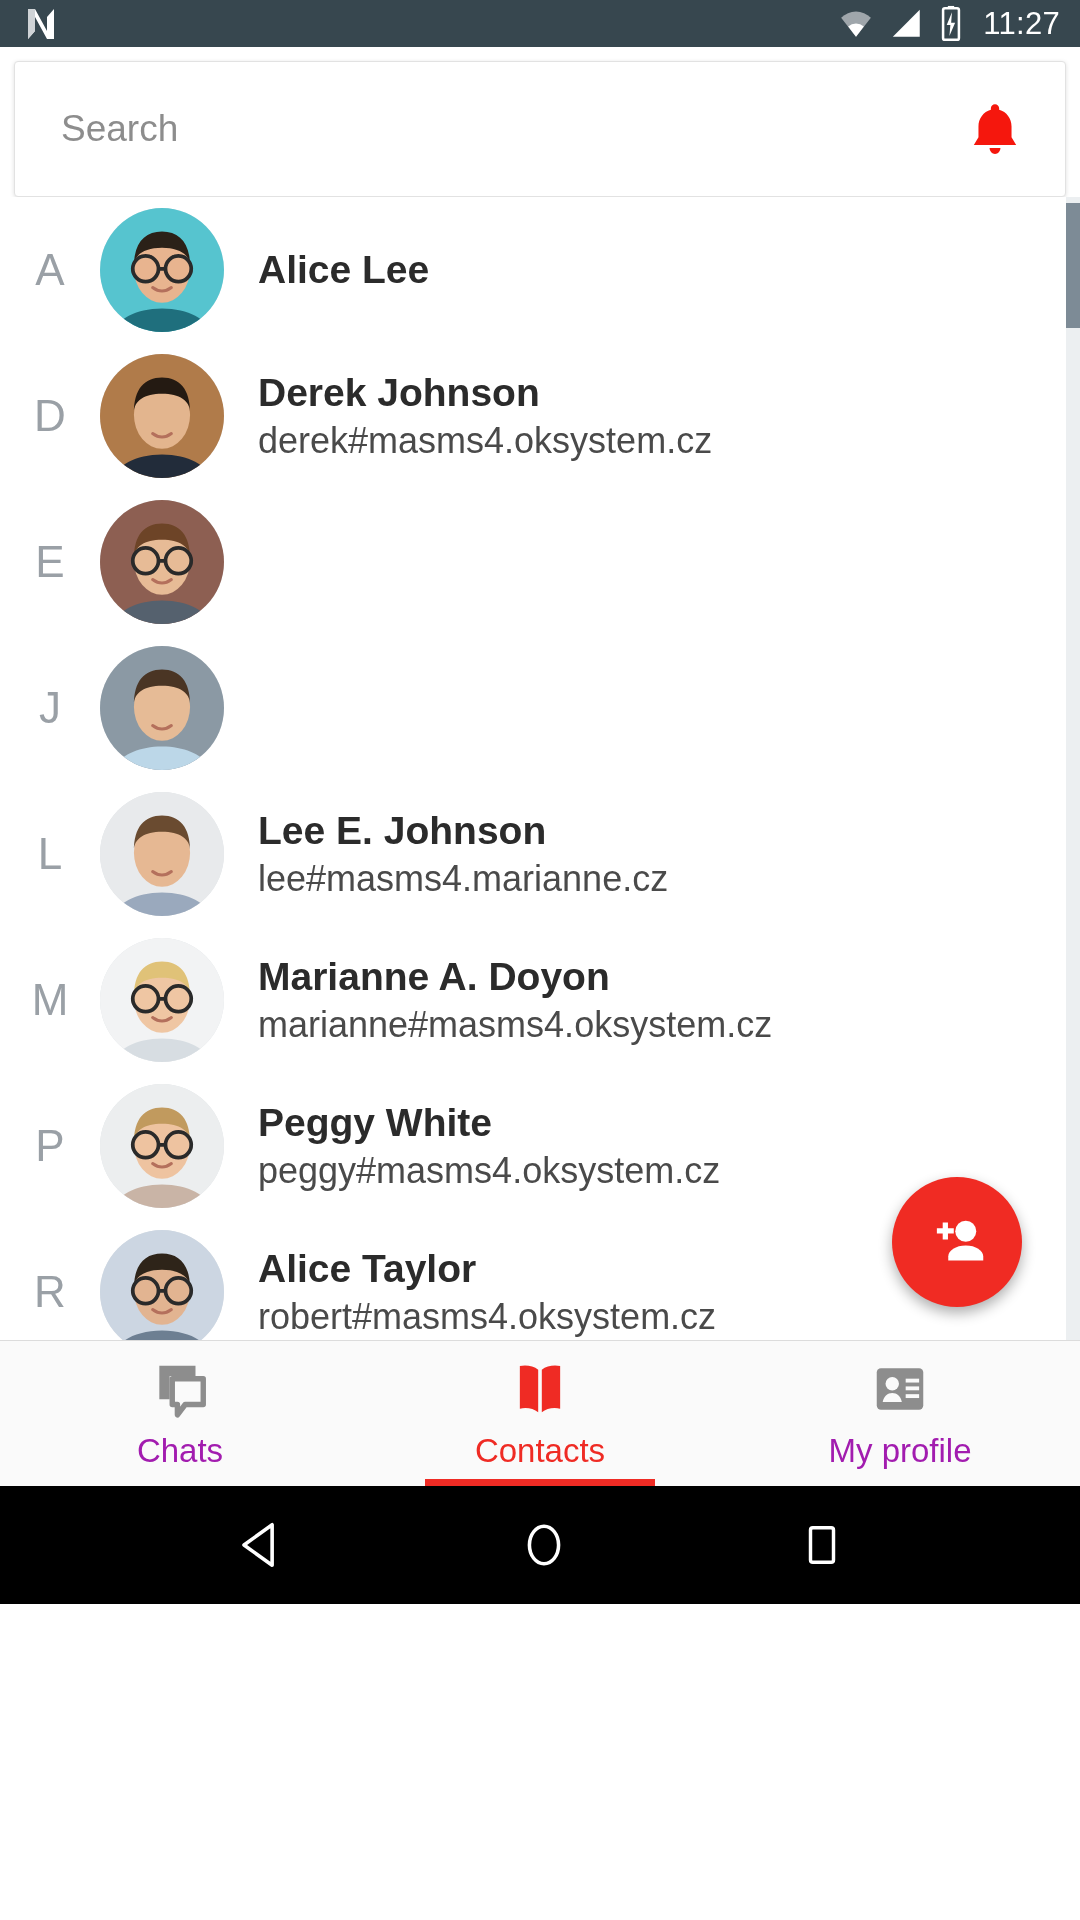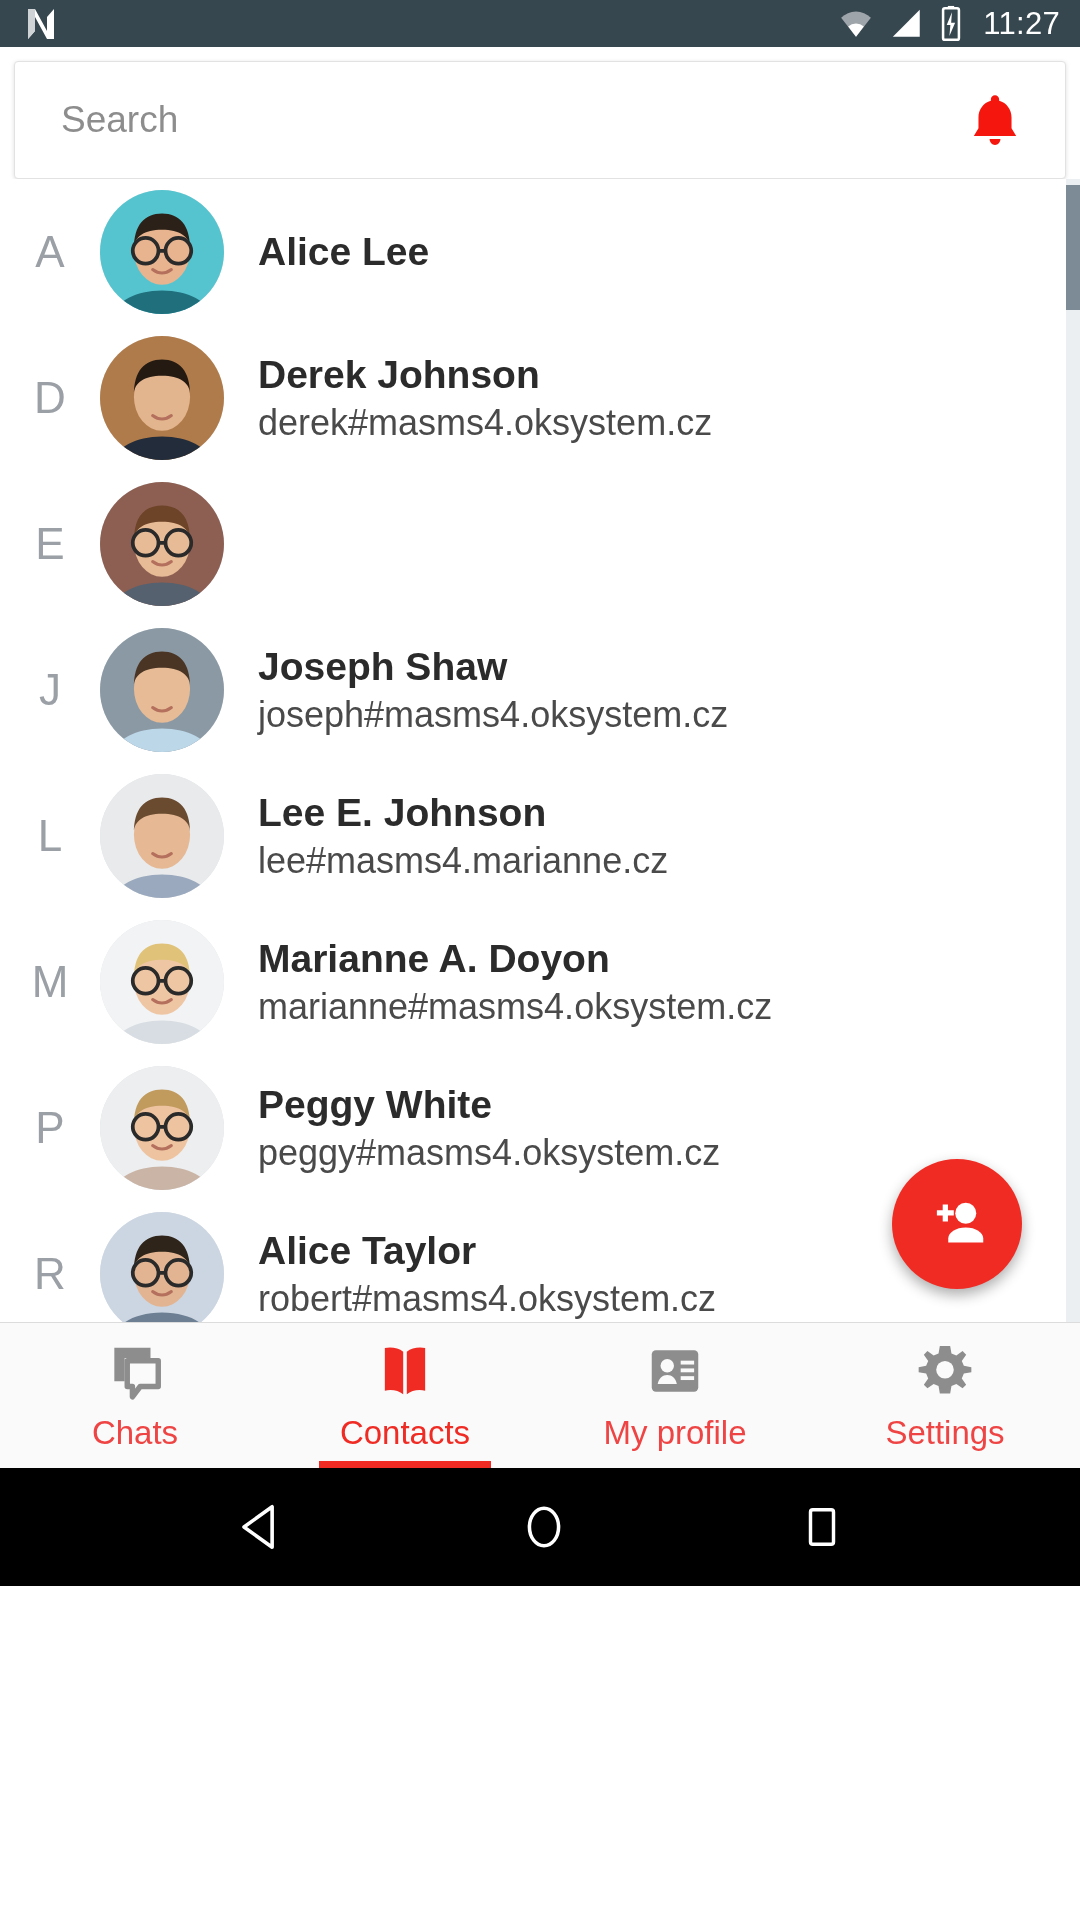--- a/index.html
+++ b/index.html
@@ -25,21 +25,21 @@
     font-size:31px; font-weight:400; letter-spacing:.3px;
     margin-left:6px;
   }
 
   
   .search-wrap{
     padding:14px 14px 0 14px;
     background:#ffffff;
   }
   .search-card{
-    height:118px;
+    height:136px;
     background:#ffffff;
     border:1px solid #e2e2e2;
     border-radius:4px;
     box-shadow:0 1px 4px rgba(0,0,0,.13);
     display:flex; align-items:center;
     padding:0 34px 0 46px;
   }
   .search-input{
     flex:1; border:none; outline:none;
     font-family:"Liberation Sans", sans-serif;
@@ -137,21 +137,21 @@
   .tab{
     flex:1;
     display:flex; flex-direction:column;
     align-items:center; justify-content:center;
     gap:9px;
     position:relative;
     cursor:pointer;
     background:transparent; border:none;
     font-family:"Liberation Sans", sans-serif;
   }
-  .tab-label{ font-size:33px; color:#ef4444; }
+  .tab-label{ font-size:33px; color:#a21caf; }
   .tab.active .tab-label{ color:#ef2b24; }
   .tab-underline{
     position:absolute; bottom:0;
     left:18%; width:64%; height:7px;
     background:#ef2b24;
   }
 
   
   .navbar{
     height:118px; background:#000000;
@@ -259,24 +259,20 @@
     <div class="avatar">
           <svg viewBox="0 0 106 106" preserveAspectRatio="xMidYMid slice">
     <rect width="106" height="106" fill="#8b99a4"></rect>
     <path d="M53 86 C30 86 14 96 12 106 L94 106 C92 96 76 86 53 86 Z" fill="#bcd7e8"></path>
     <ellipse cx="53" cy="52" rx="24" ry="29" fill="#e6bb96"></ellipse>
     <path d="M29 50 C29 30 38 20 53 20 C68 20 77 30 77 50 C77 40 68 34 53 34 C38 34 29 40 29 50 Z" fill="#4a3524"></path>
 
     <path d="M45 68 Q53 74 61 68" stroke="#b4705c" stroke-width="2.6" fill="none" stroke-linecap="round"></path>
   </svg>
         </div>
-    <div class="contact-text">
-      <div class="contact-name">Joseph Shaw</div>
-      <div class="contact-id">joseph#masms4.oksystem.cz</div>
-    </div>
       </div>
       <div class="contact-row">
     <div class="section-letter">L</div>
     <div class="avatar">
           <svg viewBox="0 0 106 106" preserveAspectRatio="xMidYMid slice">
     <rect width="106" height="106" fill="#e8eaec"></rect>
     <path d="M53 86 C30 86 14 96 12 106 L94 106 C92 96 76 86 53 86 Z" fill="#9aa9bd"></path>
     <ellipse cx="53" cy="52" rx="24" ry="29" fill="#e6b893"></ellipse>
     <path d="M29 50 C29 30 38 20 53 20 C68 20 77 30 77 50 C77 40 68 34 53 34 C38 34 29 40 29 50 Z" fill="#6a4b30"></path>
 
@@ -383,27 +379,20 @@
     <span><svg width="62" height="62" viewBox="0 0 24 24">
       <rect x="3" y="4" width="18" height="16" rx="1.6" fill="#8d8d8d"></rect>
       <circle cx="9" cy="10" r="2.6" fill="#fafafa"></circle>
       <path d="M5.3 17 C5.8 14.6 7.2 13.5 9 13.5 C10.8 13.5 12.2 14.6 12.7 17 Z" fill="#fafafa"></path>
       <rect x="14.2" y="8" width="5.2" height="1.5" fill="#fafafa"></rect>
       <rect x="14.2" y="11" width="5.2" height="1.5" fill="#fafafa"></rect>
       <rect x="14.2" y="14" width="5.2" height="1.5" fill="#fafafa"></rect>
     </svg></span>
     <span class="tab-label">My profile</span>
     </button>
-    <button class="tab">
-    <span><svg width="62" height="62" viewBox="0 0 24 24">
-      <path d="M12 2.3 L14 2.3 L14.5 5.2 L16.4 6 L18.8 4.3 L20.2 5.7 L18.5 8.1 L19.3 10 L22.2 10.5 L22.2 12.5 L19.3 13 L18.5 14.9 L20.2 17.3 L18.8 18.7 L16.4 17 L14.5 17.8 L14 20.7 L12 20.7 L10 20.7 L9.5 17.8 L7.6 17 L5.2 18.7 L3.8 17.3 L5.5 14.9 L4.7 13 L1.8 12.5 L1.8 10.5 L4.7 10 L5.5 8.1 L3.8 5.7 L5.2 4.3 L7.6 6 L9.5 5.2 L10 2.3 Z" fill="#8d8d8d"></path>
-      <circle cx="12" cy="11.5" r="3.4" fill="#fafafa"></circle>
-    </svg></span>
-    <span class="tab-label">Settings</span>
-    </button>
   </div>
 
 <div class="navbar">
   <svg width="54" height="54" viewBox="0 0 24 24">
     <path d="M16.5 3 L16.5 21 L4 12 Z" fill="none" stroke="#ffffff" stroke-width="1.6" stroke-linejoin="round"></path>
   </svg>
   <svg width="50" height="50" viewBox="0 0 24 24">
     <ellipse cx="12" cy="12" rx="7" ry="9" fill="none" stroke="#ffffff" stroke-width="1.7"></ellipse>
   </svg>
   <svg width="46" height="46" viewBox="0 0 24 24">

